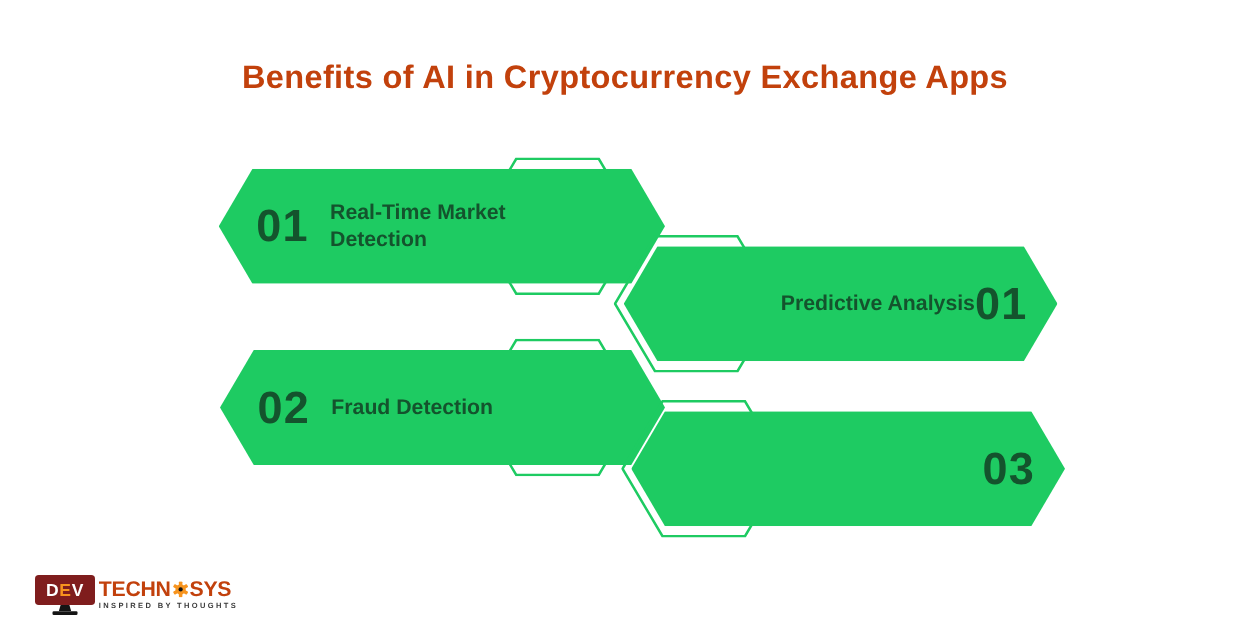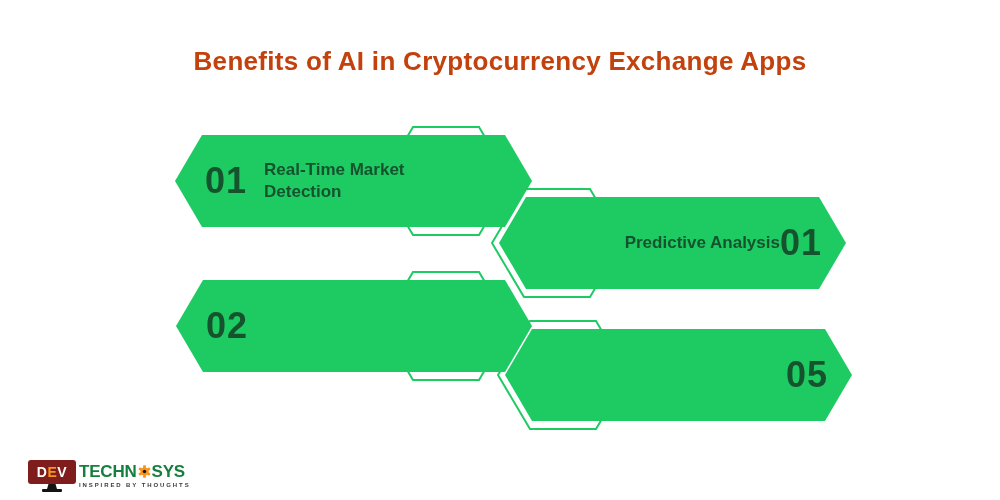--- a/index.html
+++ b/index.html
@@ -46,21 +46,21 @@
   .monitor{position:relative;width:48px;height:37px;}
   .screen{
     width:48px;height:24px;background:#7f1d1d;border-radius:3px;
     display:flex;align-items:center;justify-content:center;
   }
   .screen .dev{font-size:14px;font-weight:700;color:#ffffff;letter-spacing:.5px;line-height:1;}
   .screen .e{color:#f7941e;}
   .stand{width:10px;height:5px;background:#141414;margin:0 auto;clip-path:polygon(15% 0,85% 0,100% 100%,0 100%);}
   .base{width:20px;height:3px;background:#141414;border-radius:1px;margin:0 auto;}
   .wordmark{margin-left:3px;padding-top:3px;}
-  .name{display:flex;align-items:center;font-size:17px;font-weight:700;color:#15803d;letter-spacing:-.2px;line-height:1;}
+  .name{display:flex;align-items:center;font-size:17px;font-weight:700;color:#c2410c;letter-spacing:-.2px;line-height:1;}
   .name svg{margin:0 1px;}
   .tagline{font-size:6px;font-weight:700;letter-spacing:1.9px;color:#3a3a3a;margin-top:2px;}
 </style>
 </head>
 <body>
 
 <div id="canvas">
 
   <div class="title">Benefits of AI in Cryptocurrency Exchange Apps</div>
 
@@ -73,39 +73,40 @@
       <span class="label">Real-Time Market Detection</span>
     </div>
   </div>
 
   <div class="banner b-left" id="banner2">
     <svg class="outline" viewBox="0 0 132 110">
       <polygon points="33,1 99,1 131,55 99,109 33,109 1,55" fill="none" stroke="#1ecb62" stroke-width="2"></polygon>
     </svg>
     <div class="hexfill hex-left">
       <span class="num">02</span>
+      <span class="label">Fraud Detection</span>
     </div>
   </div>
 
   <div class="banner b-right" id="banner3">
     <svg class="outline" viewBox="0 0 132 110">
       <polygon points="33,1 99,1 131,55 99,109 33,109 1,55" fill="none" stroke="#1ecb62" stroke-width="2"></polygon>
     </svg>
     <div class="hexfill hex-left">
       <span class="label">Predictive Analysis</span>
       <span class="num">01</span>
     </div>
   </div>
 
   <div class="banner b-right" id="banner4">
     <svg class="outline" viewBox="0 0 132 110">
       <polygon points="33,1 99,1 131,55 99,109 33,109 1,55" fill="none" stroke="#1ecb62" stroke-width="2"></polygon>
     </svg>
     <div class="hexfill hex-left">
-      <span class="num">05</span>
+      <span class="num">03</span>
     </div>
   </div>
 
   <div class="logo">
     <div class="monitor">
       <div class="screen">
         <span class="dev"><span>D</span><span class="e">E</span><span>V</span></span>
       </div>
       <div class="stand"></div>
       <div class="base"></div>

